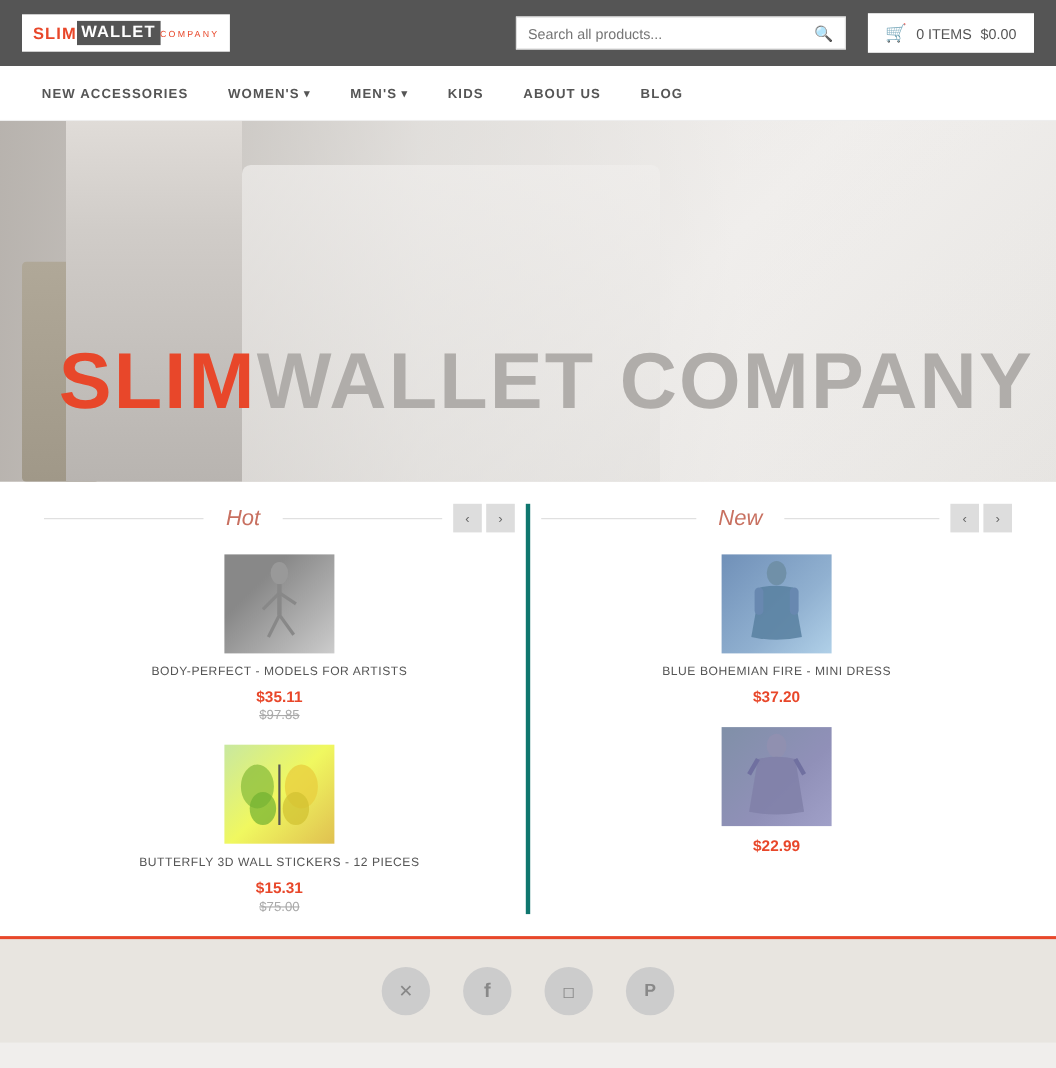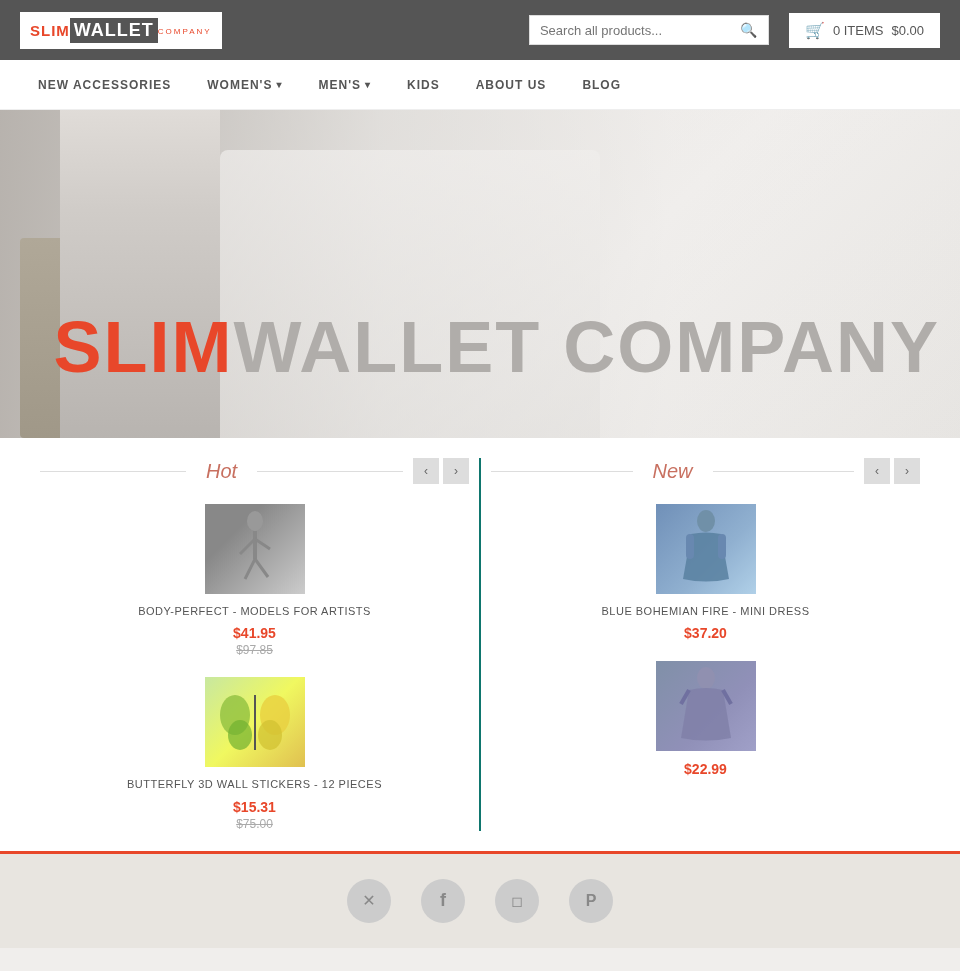--- a/index.html
+++ b/index.html
@@ -22,21 +22,21 @@
     }
     .logo-inner { background: #555; padding: 2px 4px; }
 
     .header-right { display: flex; align-items: center; gap: 20px; }
     .search-bar {
       display: flex;
       align-items: center;
       background: #fff;
       border: 1px solid #ddd;
       padding: 6px 10px;
-      width: 240px;
+      width: 300px;
     }
     .search-bar input {
       border: none; outline: none; font-size: 13px; color: #999; width: 260px;
     }
     .search-icon-btn {
       background: none; border: none; cursor: pointer; color: #555; font-size: 14px;
     }
     .cart-btn {
       background: #fff;
       border: none;
@@ -114,21 +114,21 @@
       background: #fff;
       padding: 20px 30px;
       display: flex;
       gap: 0;
     }
     .products-half {
       flex: 1;
       padding: 0 10px;
     }
     .products-half + .products-half {
-      border-left: 2px solid #0f766e;
+      border-left: 4px solid #0f766e;
     }
     .section-header {
       display: flex;
       align-items: center;
       margin-bottom: 20px;
       position: relative;
     }
     .section-header::before {
       content: '';
       position: absolute;
@@ -289,21 +289,21 @@
       background: linear-gradient(180deg, #b0a898 0%, #a09888 100%);
       border-radius: 4px;
     }
   </style>
 </head>
 <body>
 
 <div class="header">
   <div class="logo">
     <span style="color:#e8472a;font-weight:bold;font-size:15px;letter-spacing:1px;font-family:Arial,sans-serif;">SLIM</span>
-      <div class="logo-inner"><span style="color:#fff;font-weight:bold;font-size:18px;letter-spacing:1px;font-family:Arial,sans-serif;">WALLET</span></div>
+      <div class="logo-inner"><span style="color:#fff;font-weight:bold;font-size:15px;letter-spacing:1px;font-family:Arial,sans-serif;">WALLET</span></div>
       <span style="display:block;font-size:8px;color:#e8472a;letter-spacing:2px;text-align:left;margin-top:2px;">COMPANY</span>
   </div>
 
   <div class="header-right">
     <div class="search-bar">
       <input type="text" placeholder="Search all products..." style="">
       <button class="search-icon-btn">🔍</button>
     </div>
     <button class="cart-btn">
       <span class="cart-icon">🛒</span>
@@ -365,21 +365,21 @@
           <svg width="70" height="80" viewBox="0 0 70 80">
             <ellipse cx="35" cy="12" rx="8" ry="10" fill="#999"></ellipse>
             <line x1="35" y1="22" x2="35" y2="50" stroke="#888" stroke-width="4"></line>
             <line x1="35" y1="30" x2="20" y2="45" stroke="#888" stroke-width="3"></line>
             <line x1="35" y1="30" x2="50" y2="40" stroke="#888" stroke-width="3"></line>
             <line x1="35" y1="50" x2="25" y2="70" stroke="#888" stroke-width="3"></line>
             <line x1="35" y1="50" x2="48" y2="68" stroke="#888" stroke-width="3"></line>
           </svg>
         </div>
         <div class="product-name">BODY-PERFECT - MODELS FOR ARTISTS</div>
-        <div class="product-price">$41.95</div>
+        <div class="product-price">$35.11</div>
         <div class="product-original-price">$97.85</div>
       </div>
       <div class="product-item">
         <div class="product-image img-butterfly">
           <svg width="80" height="75" viewBox="0 0 80 75">
             <ellipse cx="20" cy="30" rx="15" ry="20" fill="#90c040" opacity="0.8"></ellipse>
             <ellipse cx="60" cy="30" rx="15" ry="20" fill="#e8d040" opacity="0.8"></ellipse>
             <ellipse cx="25" cy="50" rx="12" ry="15" fill="#70b030" opacity="0.7"></ellipse>
             <ellipse cx="55" cy="50" rx="12" ry="15" fill="#d0c030" opacity="0.7"></ellipse>
             <line x1="40" y1="10" x2="40" y2="65" stroke="#555" stroke-width="2"></line>

